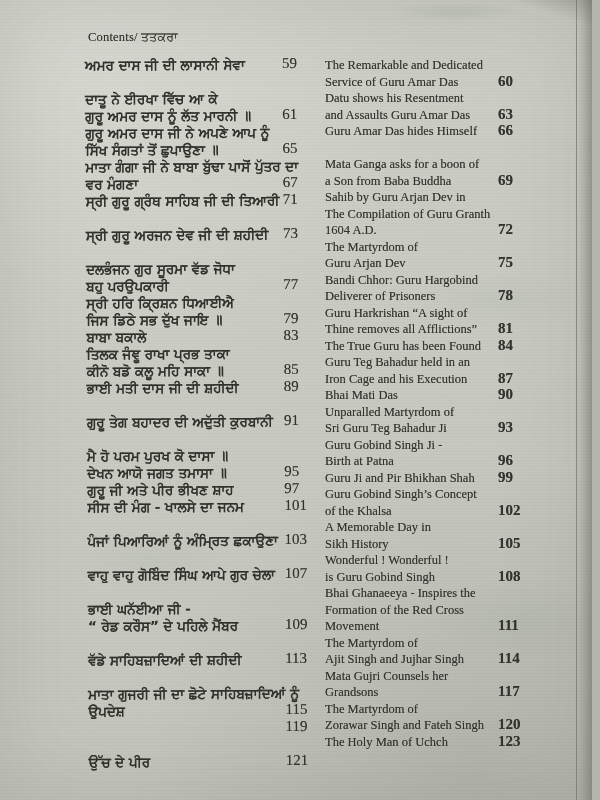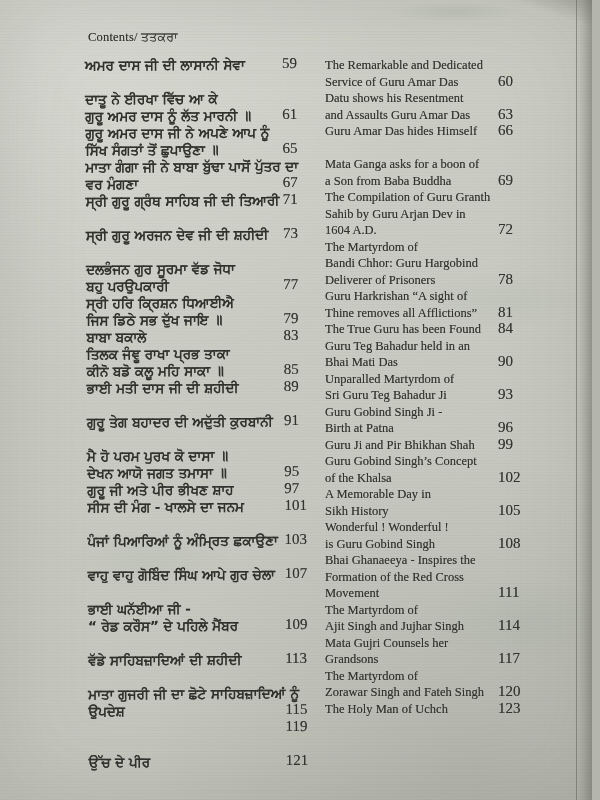--- a/index.html
+++ b/index.html
@@ -74,21 +74,21 @@
     text-shadow: 0 0 0.5px rgba(51,52,47,0.55);
     margin-top: 32px;
   }
   .page-num {
     position: absolute; top: 0;
     font-family: "Liberation Serif", serif;
     font-size: 15px; color: #33342f;
     text-shadow: 0 0 0.5px rgba(51,52,47,0.55);
   }
   .col-left  .page-num { left: 197px; }
-  .col-right .page-num { left: 173px; }
+  .col-right .page-num { left: 173px; font-weight: bold; }
 </style>
 </head>
 <body>
 
 <div class="page">
   <div class="showthrough"></div>
   <div class="grain"></div>
 
   <div class="header">Contents/ ਤਤਕਰਾ</div>
 
@@ -139,30 +139,32 @@
 
   <div class="col col-right" id="col-right">
       <div class="line"><span class="en-text">The Remarkable and Dedicated</span></div>
       <div class="line"><span class="en-text">Service of Guru Amar Das</span><span class="page-num">60</span></div>
       <div class="line"><span class="en-text">Datu shows his Resentment</span></div>
       <div class="line"><span class="en-text">and Assaults Guru Amar Das</span><span class="page-num">63</span></div>
       <div class="line"><span class="en-text">Guru Amar Das hides Himself</span><span class="page-num">66</span></div>
       <div class="line"></div>
       <div class="line"><span class="en-text">Mata Ganga asks for a boon of</span></div>
       <div class="line"><span class="en-text">a Son from Baba Buddha</span><span class="page-num">69</span></div>
+      <div class="line"><span class="en-text">Sahib by Guru Arjan Dev in</span></div>
       <div class="line"><span class="en-text">The Compilation of Guru Granth</span></div>
-      <div class="line"><span class="en-text">Sahib by Guru Arjan Dev in</span></div>
       <div class="line"><span class="en-text">1604 A.D.</span><span class="page-num">72</span></div>
       <div class="line"><span class="en-text">The Martyrdom of</span></div>
+      <div class="line"><span class="en-text">Guru Arjan Dev</span><span class="page-num">75</span></div>
       <div class="line"><span class="en-text">Bandi Chhor: Guru Hargobind</span></div>
       <div class="line"><span class="en-text">Deliverer of Prisoners</span><span class="page-num">78</span></div>
       <div class="line"><span class="en-text">Guru Harkrishan “A sight of</span></div>
       <div class="line"><span class="en-text">Thine removes all Afflictions”</span><span class="page-num">81</span></div>
       <div class="line"><span class="en-text">The True Guru has been Found</span><span class="page-num">84</span></div>
       <div class="line"><span class="en-text">Guru Teg Bahadur held in an</span></div>
+      <div class="line"><span class="en-text">Iron Cage and his Execution</span><span class="page-num">87</span></div>
       <div class="line"><span class="en-text">Bhai Mati Das</span><span class="page-num">90</span></div>
       <div class="line"><span class="en-text">Unparalled Martyrdom of</span></div>
       <div class="line"><span class="en-text">Sri Guru Teg Bahadur Ji</span><span class="page-num">93</span></div>
       <div class="line"><span class="en-text">Guru Gobind Singh Ji -</span></div>
       <div class="line"><span class="en-text">Birth at Patna</span><span class="page-num">96</span></div>
       <div class="line"><span class="en-text">Guru Ji and Pir Bhikhan Shah</span><span class="page-num">99</span></div>
       <div class="line"><span class="en-text">Guru Gobind Singh’s Concept</span></div>
       <div class="line"><span class="en-text">of the Khalsa</span><span class="page-num">102</span></div>
       <div class="line"><span class="en-text">A Memorable Day in</span></div>
       <div class="line"><span class="en-text">Sikh History</span><span class="page-num">105</span></div>

